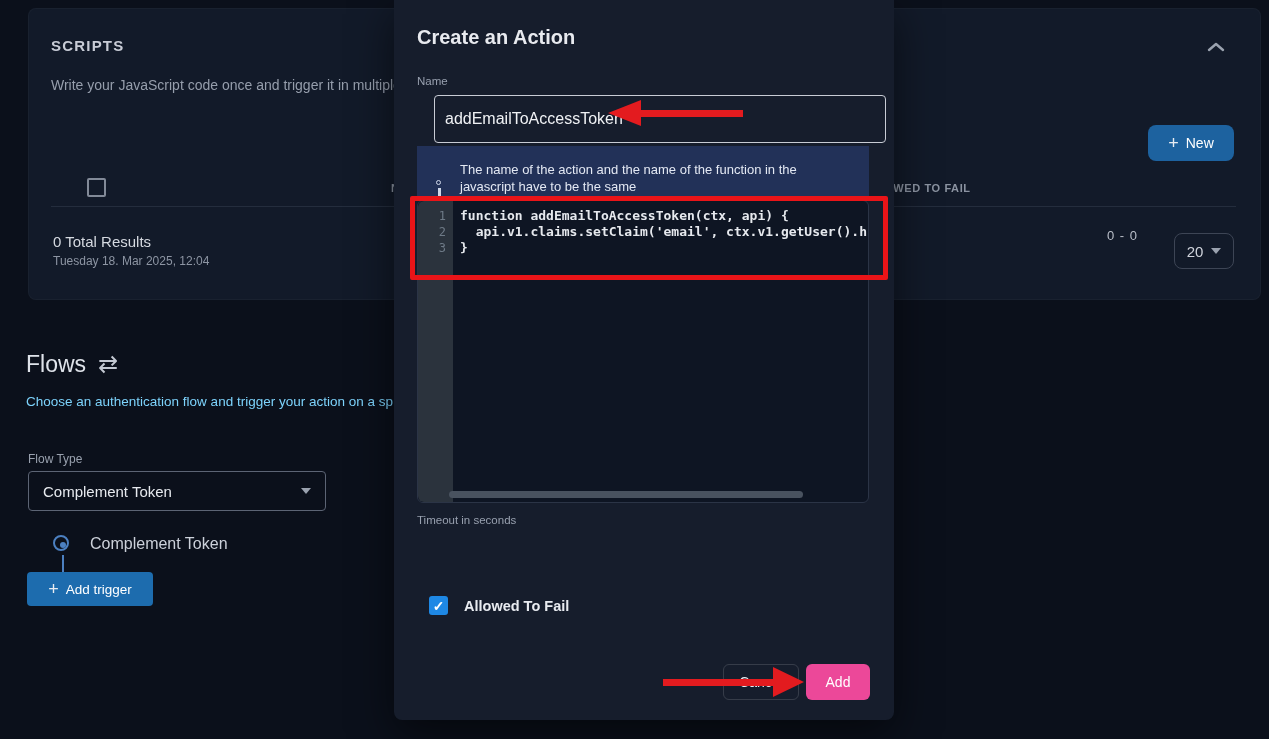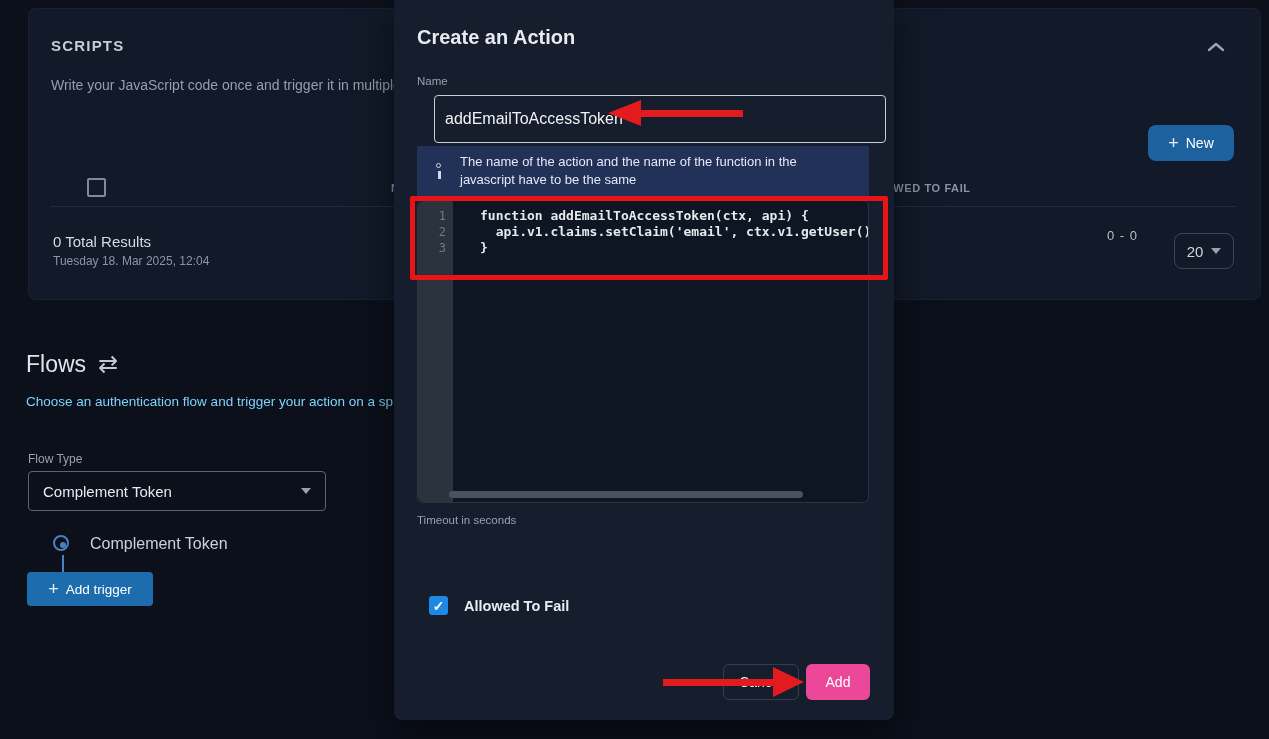--- a/index.html
+++ b/index.html
@@ -107,21 +107,21 @@
   .text-input {
     position:absolute; left:23px; width:452px; height:48px;
     background:transparent; border:1px solid #c8ccd5; border-radius:4px;
     color:#f0f2f5; font-size:16px; padding:0 10px;
     font-family:"Liberation Sans", sans-serif; outline:none;margin-left:17px;
   }
   .inp-name { top:95px; }
   .inp-timeout { top:535px; }
   .info-banner {
     position:absolute; left:23px; top:146px; width:452px; height:50px;
-    background:#223158; border-radius:0; display:flex; align-items:center;
+    background:#223158; border-radius:0; display:flex; align-items:flex-end;
   }
   .info-icon { position:relative; width:14px; height:16px; margin:0 14px 0 15px; flex:none; }
   .info-icon .ring {
     position:absolute; left:4px; top:0; width:5px; height:5px;
     border:1.5px solid #cfd7e8; border-radius:50%;
   }
   .info-icon .bar {
     position:absolute; left:6px; top:8px; width:2.5px; height:8px; background:#cfd7e8;
   }
   .info-text { font-size:13px; line-height:1.35; color:#e3e8f3; padding-right:14px; }
@@ -132,21 +132,21 @@
   .gutter {
     position:absolute; left:0; top:0; width:35px; height:100%;
     background:#2b333d; border-radius:6px 0 0 6px;
   }
   .gutter .num {
     display:block; text-align:right; padding-right:7px;
     font-family:"DejaVu Sans Mono", monospace; font-size:12px; line-height:16px; color:#6e7a87;
   }
   .gutter-pad, .code-pad { padding-top:7px; }
   .code {
-    position:absolute; left:35px; top:0; right:0; height:100%; overflow:hidden;padding-left:20px;
+    position:absolute; left:35px; top:0; right:0; height:100%; overflow:hidden;
   }
   .code .line {
     white-space:pre; font-family:"DejaVu Sans Mono", monospace; font-weight:bold;
     font-size:13px; line-height:16px; color:#e6e9ee; padding-left:7px;
   }
   .hscrollbar {
     position:absolute; left:31px; bottom:4px; width:354px; height:7px;
     background:#49525f; border-radius:4px; cursor:pointer;
   }
   .checkbox-row { position:absolute; left:35px; top:596px; display:flex; align-items:center; gap:16px; }

